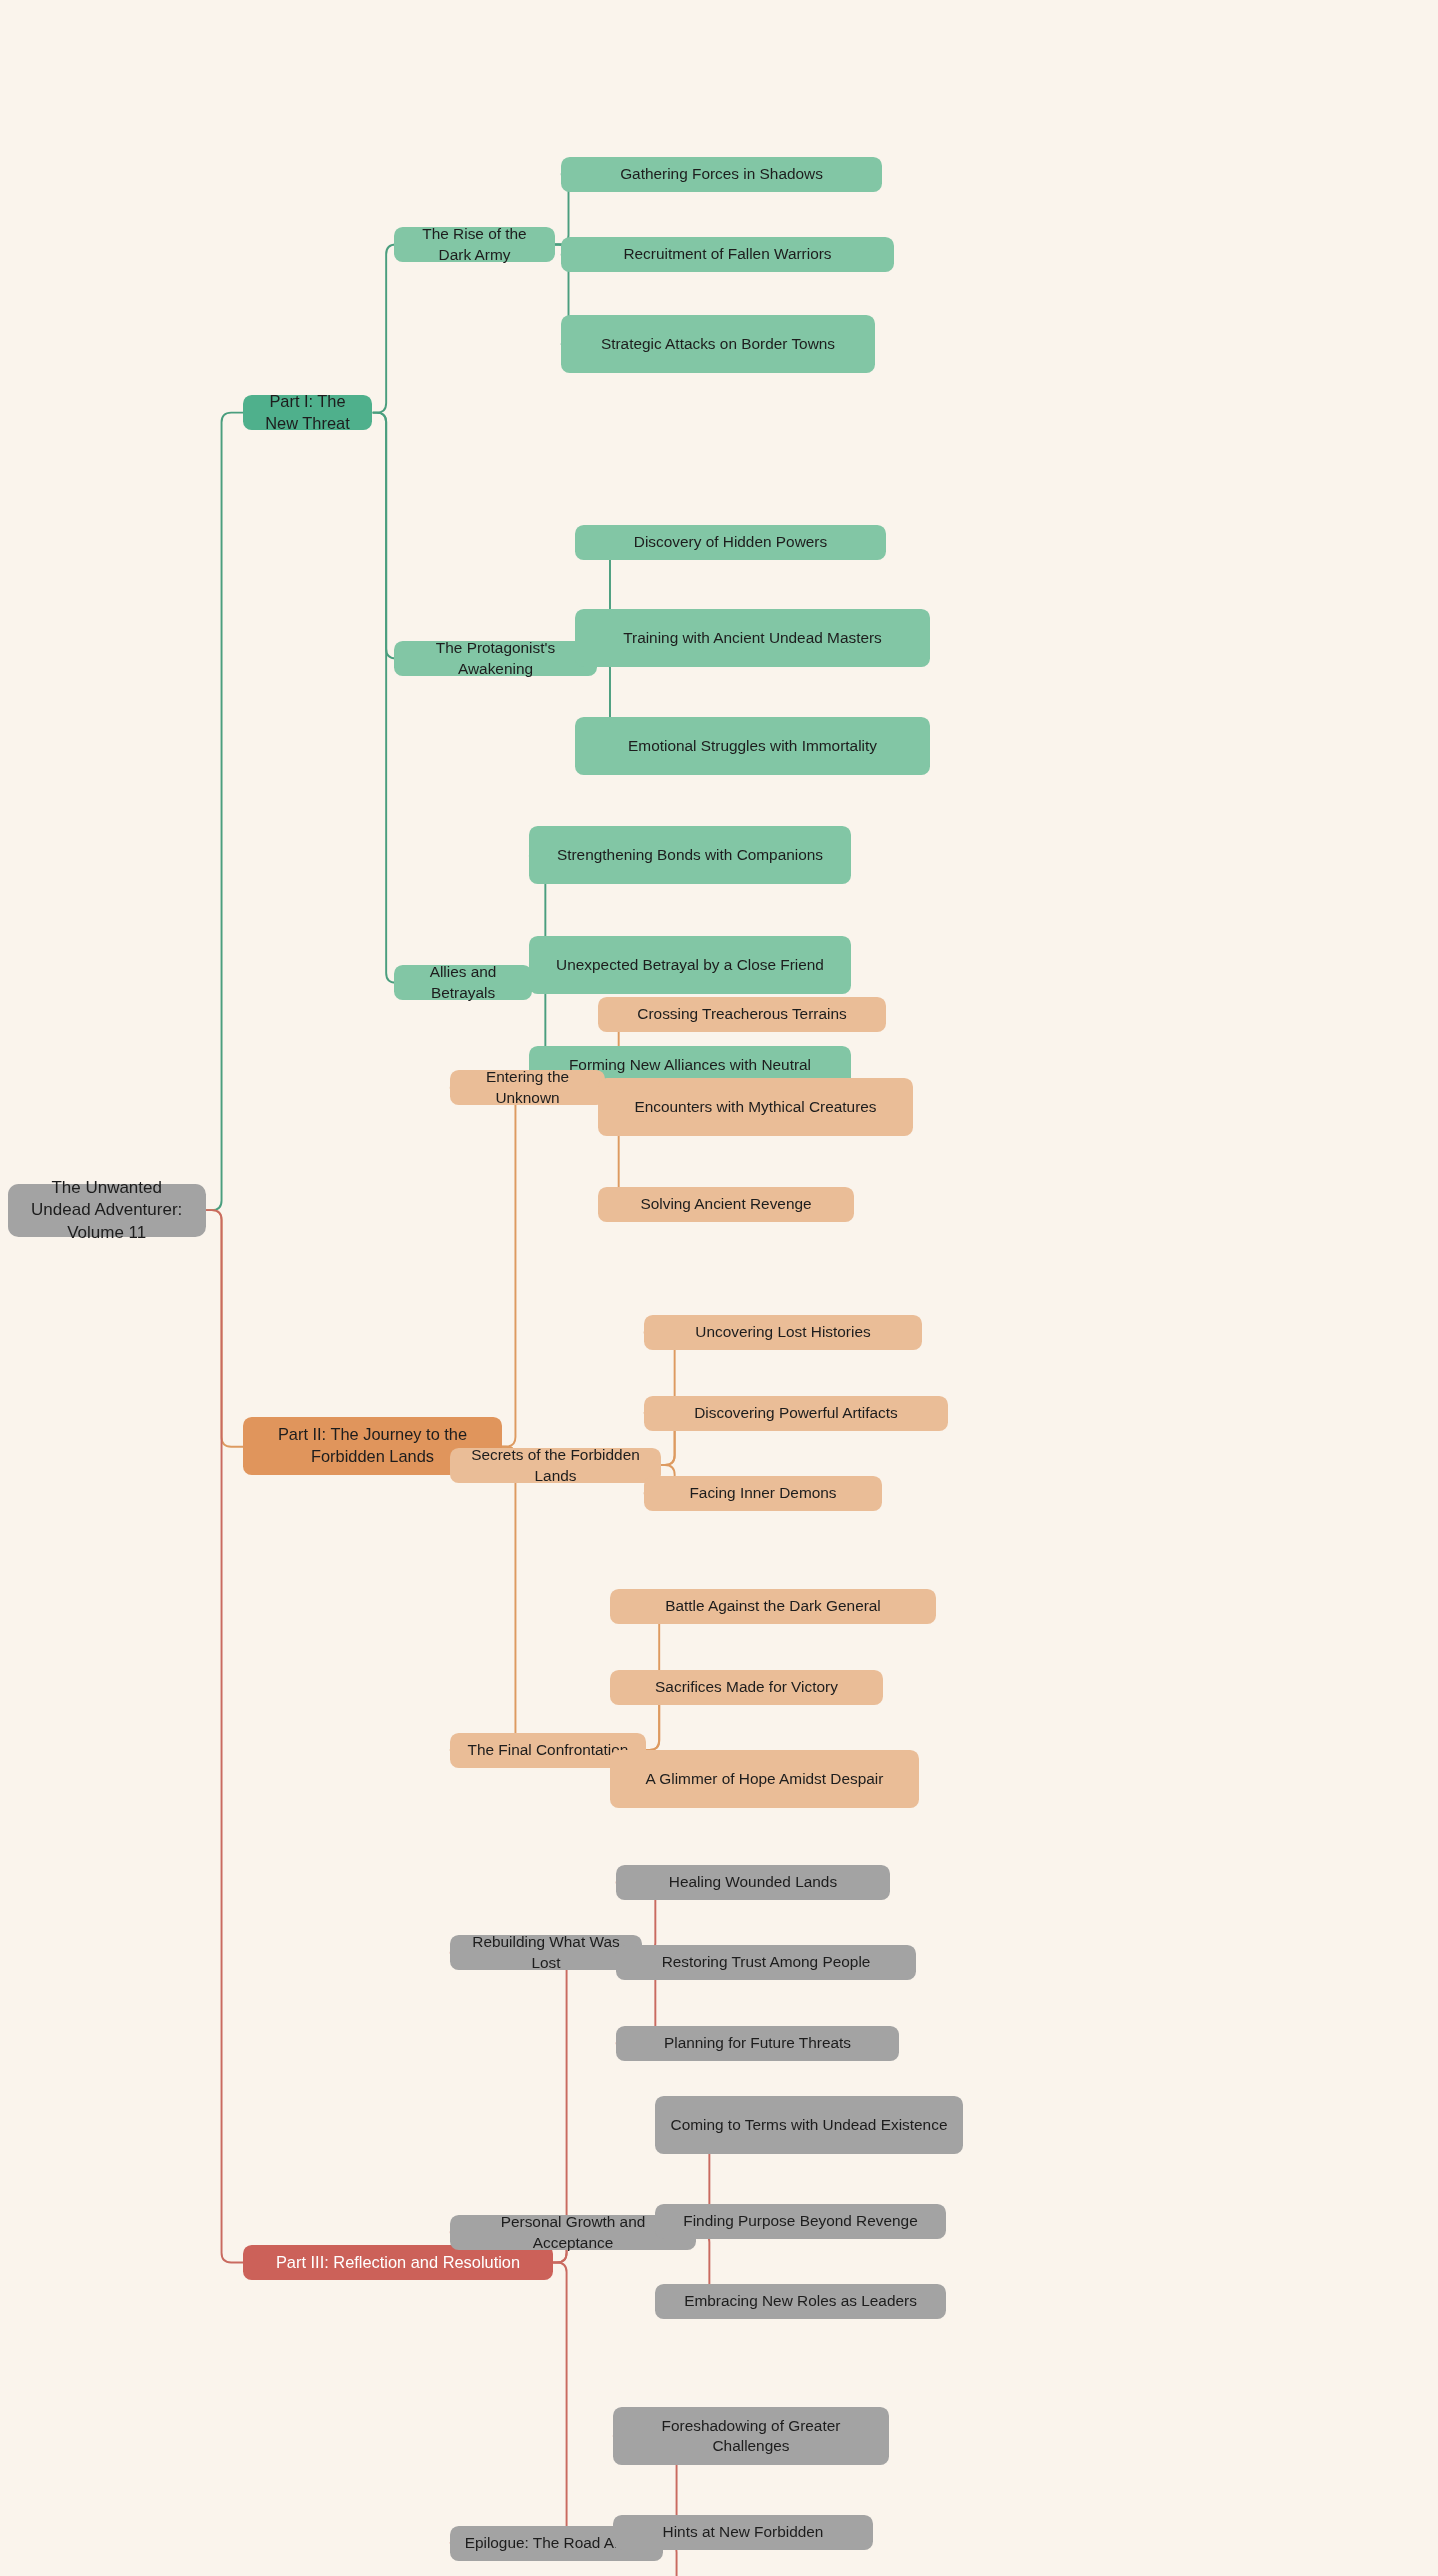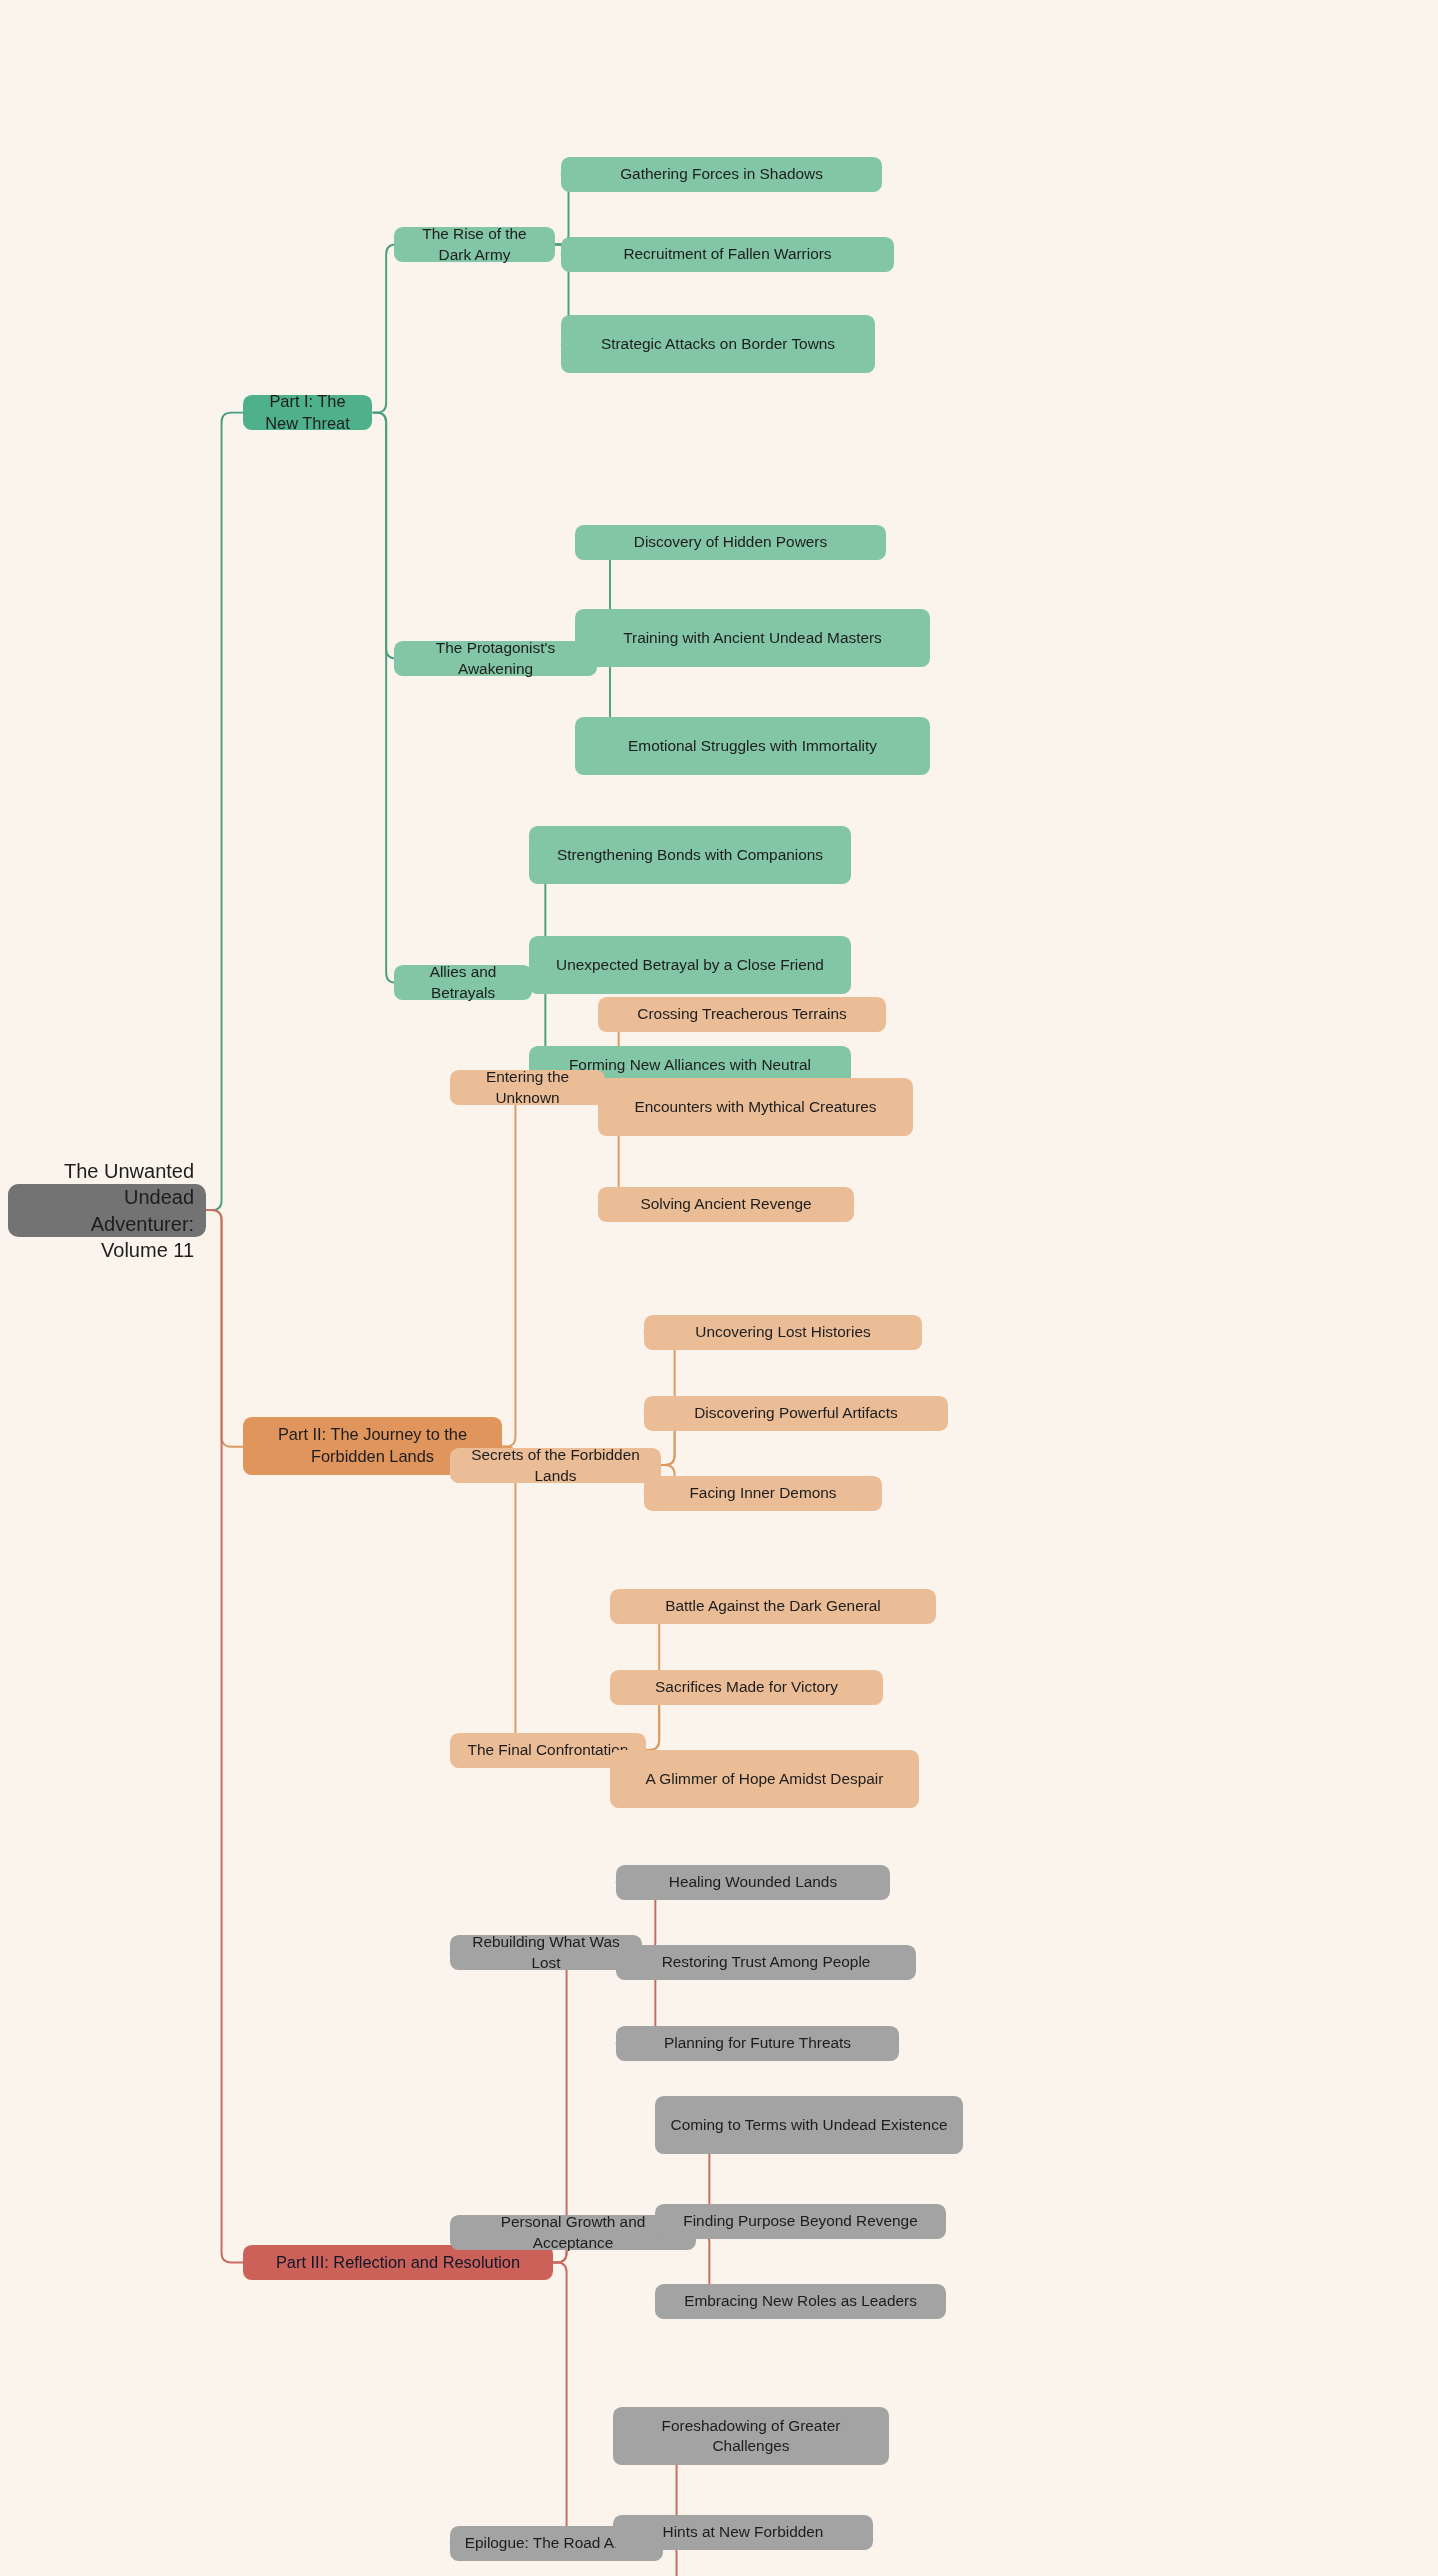--- a/index.html
+++ b/index.html
@@ -15,24 +15,24 @@
     position:absolute;
     box-sizing:border-box;
     display:flex;align-items:center;justify-content:center;
     text-align:center;
     border-radius:8.7px;
     color:#1d1d1d;
     line-height:1.32;
     padding:5.8px 11.6px;
     font-size:15.4px;
   }
-  .node.root{background:#737373;font-size:20px;border-radius:10.6px;text-align:right;}
+  .node.root{background:#a3a3a3;font-size:17px;border-radius:10.6px;}
   .node.lvl1-green{background:#4fb08c;font-size:16.4px;}
   .node.lvl1-orange{background:#e0955c;font-size:16.4px;}
-  .node.lvl1-red{background:#cc6159;font-size:16.4px;color:#0f172a;}
+  .node.lvl1-red{background:#cc6159;font-size:16.4px;color:#ffffff;}
   .node.green{background:#82c6a5;}
   .node.orange{background:#eabd97;}
   .node.red{background:#a3a3a3;}
 </style>
 </head>
 <body>
 
 <div id="mindmap">
   <svg id="links" viewBox="0 0 1491 2670" width="1439" height="2576">
       <path d="M 213 1254.2553191489362 L 219.38 1254.2553191489362 Q 229.38 1254.2553191489362 229.38 1244.2553191489362 L 229.38 437.6914893617021 Q 229.38 427.6914893617021 239.38 427.6914893617021 L 252 427.6914893617021" fill="none" stroke="#4a9e7e" stroke-width="2"></path>

